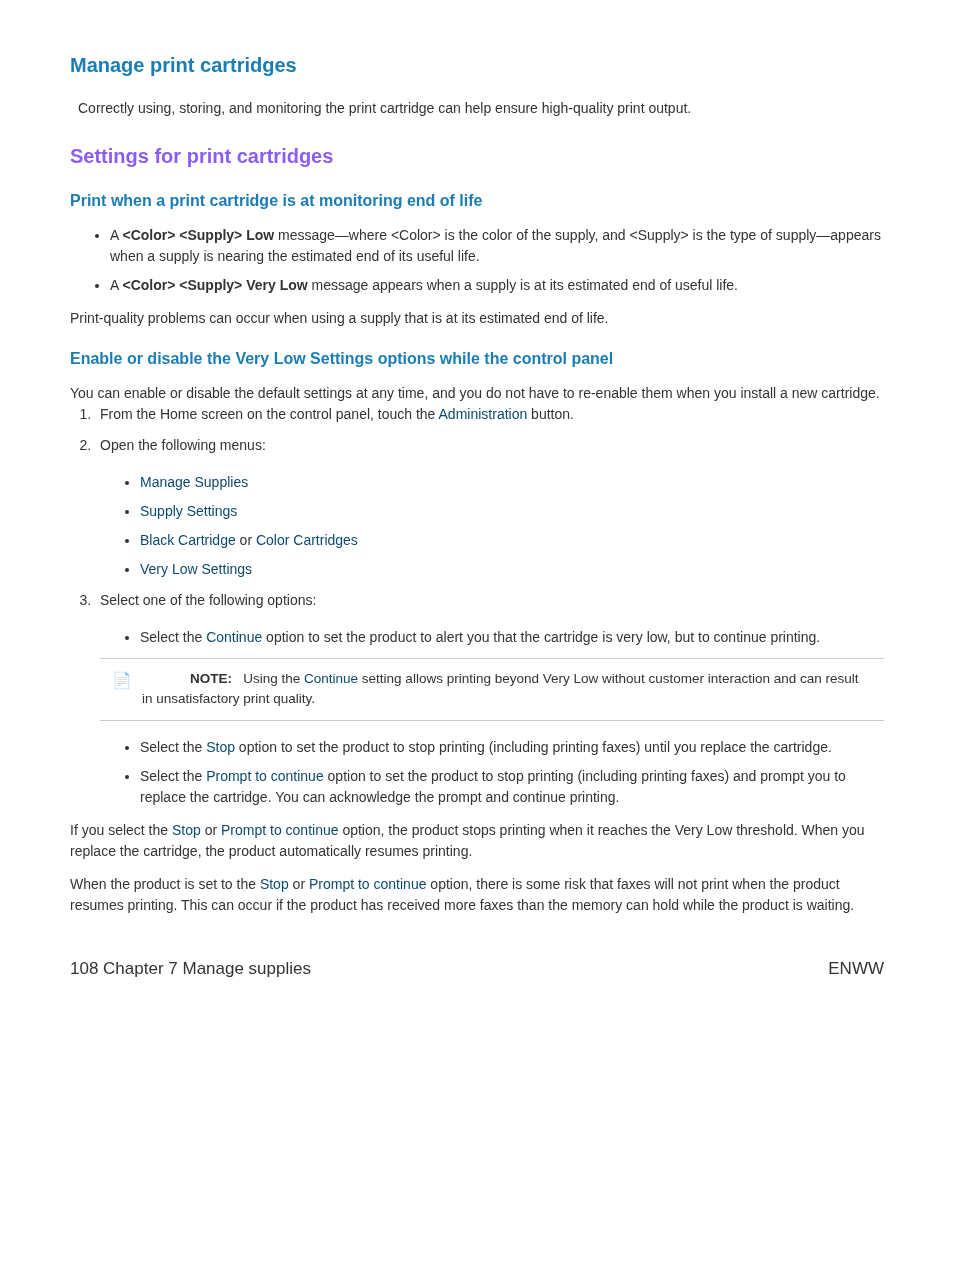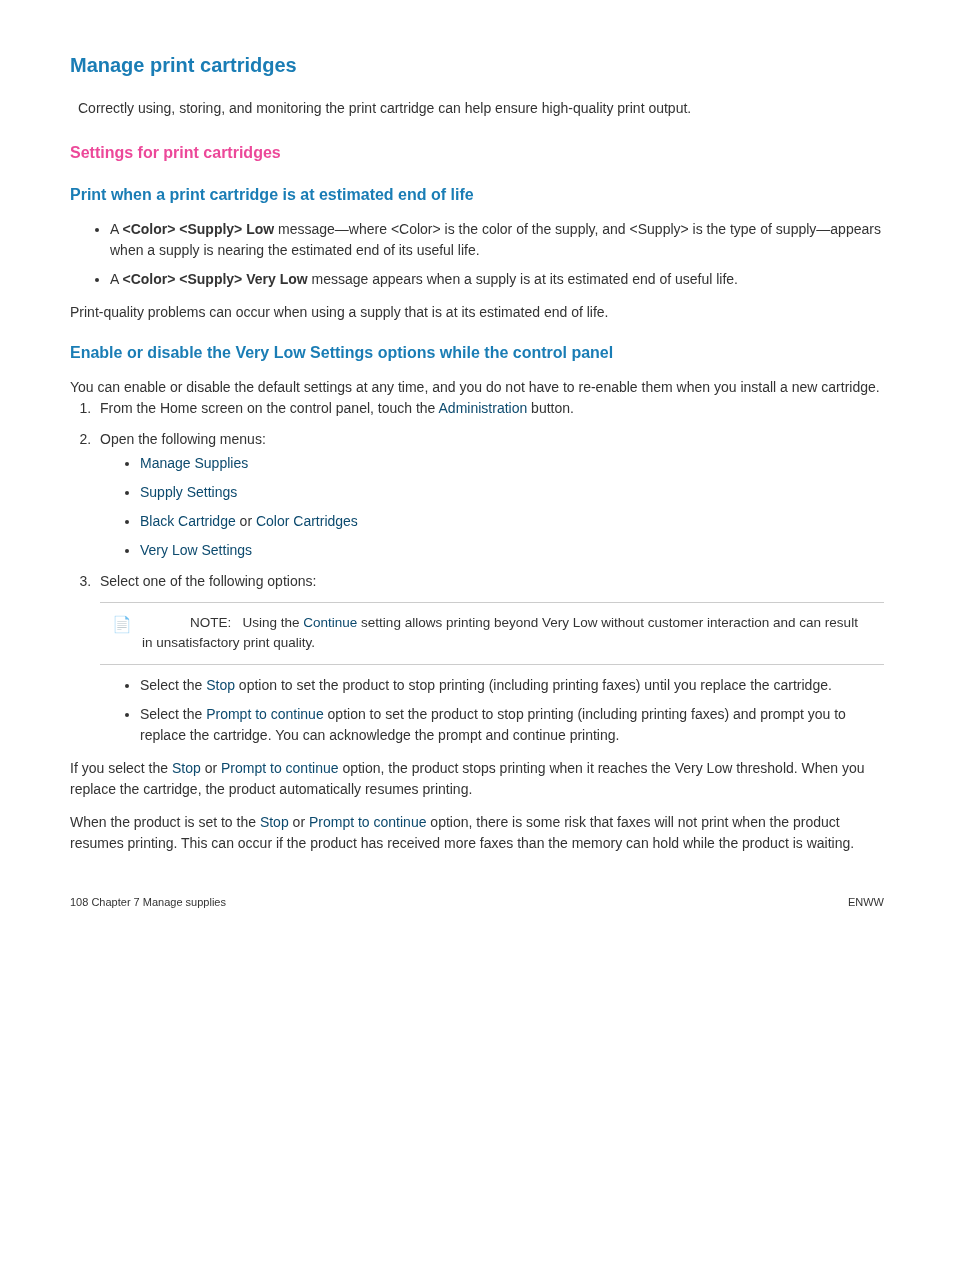--- a/index.html
+++ b/index.html
@@ -13,22 +13,22 @@
       padding: 50px 70px 50px 70px;
       line-height: 1.5;
     }
     h1.page-title {
       color: #1a7db5;
       font-size: 20px;
       font-weight: bold;
       margin-bottom: 18px;
     }
     h2.section-title {
-      color: #ec4899;
-      font-size: 16px;
+      color: #8b5cf6;
+      font-size: 20px;
       font-weight: bold;
       margin-top: 22px;
       margin-bottom: 6px;
     }
     h3.sub-title {
       color: #1a7db5;
       font-size: 16px;
       font-weight: bold;
       margin-top: 18px;
       margin-bottom: 12px;
@@ -54,21 +54,21 @@
       margin-left: 25px;
       margin-bottom: 12px;
     }
     ol.numbered-list > li {
       margin-bottom: 10px;
       padding-left: 5px;
     }
     ul.sub-bullet {
       list-style: disc;
       margin-left: 40px;
-      margin-top: 3px;
+      margin-top: 16px;
       margin-bottom: 8px;
     }
     ul.sub-bullet li {
       margin-bottom: 8px;
     }
     .note-box {
       border: 1px solid #ccc;
       border-left: none;
       border-right: none;
       padding: 10px 12px;
@@ -80,45 +80,45 @@
     }
     .note-icon {
       font-size: 16px;
       min-width: 22px;
       color: #555;
     }
     .note-text {
       font-size: 13.5px;
     }
     .note-label {
-      font-weight: normal;
+      font-weight: bold;
       padding-left: 48px;
     }
     .footer {
       margin-top: 40px;
       display: flex;
       justify-content: space-between;
       align-items: center;
-      font-size: 11px;
+      font-size: 17px;
       color: #333;
     }
     .footer-left {}
     .footer-right {}
     strong { font-weight: bold; }
   </style>
 </head>
 <body>
 
 <h1 class="page-title">Manage print cartridges</h1>
 
 <p class="intro">Correctly using, storing, and monitoring the print cartridge can help ensure high-quality print output.</p>
 
 <h2 class="section-title">Settings for print cartridges</h2>
 
-<h3 class="sub-title">Print when a print cartridge is at estimated end of life</h3>
+<h3 class="sub-title">Print when a print cartridge is at monitoring end of life</h3>
 
 <ul class="bullet-list">
   <li>
     A <strong>&lt;Color&gt; &lt;Supply&gt; Low</strong> message—where &lt;Color&gt; is the color of the supply, and &lt;Supply&gt; is the type of supply—appears when a supply is nearing the estimated end of its useful life.
   </li>
   <li>
     A <strong>&lt;Color&gt; &lt;Supply&gt; Very Low</strong> message appears when a supply is at its estimated end of useful life.
   </li>
 </ul>
 
@@ -151,20 +151,25 @@
         <a class="link">Color Cartridges</a>
       </li>
       <li>
         <a class="link">Very Low Settings</a>
       </li>
     </ul>
   </li>
 
   <li>
     Select one of the following options:
+    <ul class="sub-bullet">
+      <li>
+        Select the <a class="link">Continue</a> option to set the product to alert you that the cartridge is very low, but to continue printing.
+      </li>
+    </ul>
 
     <div class="note-box">
       <span class="note-icon">📄</span>
       <span class="note-text">
         <span class="note-label">NOTE:</span>
         &nbsp; Using the <a class="link">Continue</a> setting allows printing beyond Very Low without customer interaction and can result in unsatisfactory print quality.
       </span>
     </div>
 
     <ul class="sub-bullet">

